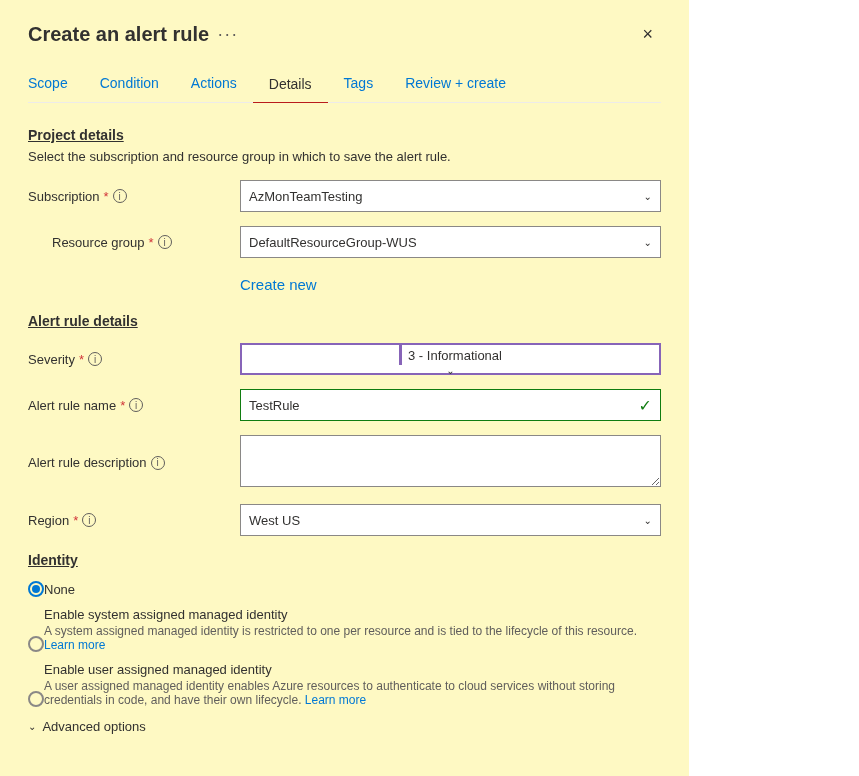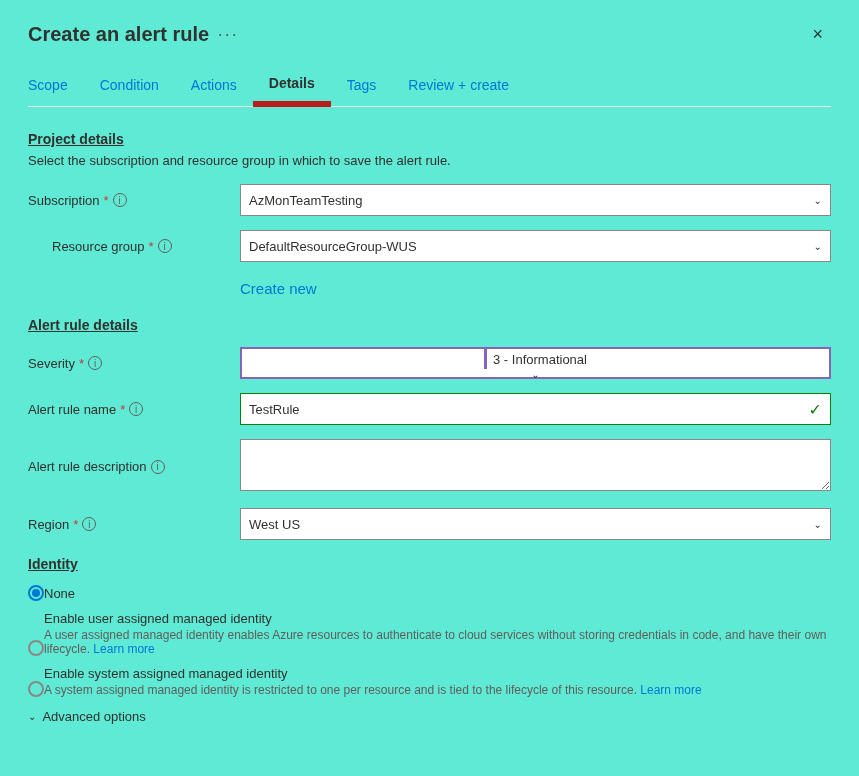--- a/index.html
+++ b/index.html
@@ -3,23 +3,23 @@
   <meta charset="utf-8">
   <style>
     * { box-sizing: border-box; margin: 0; padding: 0; }
     body {
       font-family: 'Segoe UI', Arial, sans-serif;
       font-size: 13px;
       background: #fff;
       color: #323130;
     }
     .dialog {
-      width: 859px;
+      width: 689px;
       min-height: 776px;
-      background: #5eead4;
+      background: #fef9c3;
       position: relative;
       padding: 20px 28px 28px 28px;
     }
     .dialog-header {
       display: flex;
       align-items: center;
       justify-content: space-between;
       margin-bottom: 16px;
     }
     .dialog-title {
@@ -52,22 +52,22 @@
       padding: 10px 16px;
       font-size: 14px;
       color: #0078d4;
       cursor: pointer;
       border-bottom: 2px solid transparent;
       margin-bottom: -1px;
       white-space: nowrap;
     }
     .tab-item.active {
       color: #323130;
-      border-bottom: 6px solid #b91c1c;
-      font-weight: 700;
+      border-bottom: 1px solid #b91c1c;
+      font-weight: 400;
     }
     .tab-item:first-child {
       padding-left: 0;
     }
     .section-title {
       font-size: 14px;
       font-weight: 700;
       color: #323130;
       margin-bottom: 6px;
       text-decoration: underline;
@@ -371,38 +371,38 @@
       <div class="radio-row">
         <div class="radio-btn checked"></div>
         <div>
           <div class="radio-label">None</div>
         </div>
       </div>
 
       <div class="radio-row">
         <div class="radio-btn"></div>
         <div>
+          <div class="radio-label">Enable system assigned managed identity</div>
+          <div class="radio-sublabel">
+            <span>A system assigned managed identity is restricted to one per resource and is tied to the lifecycle of this resource.</span>
+            <a class="learn-more">Learn more</a>
+          </div>
+        </div>
+      </div>
+
+      <div class="radio-row">
+        <div class="radio-btn"></div>
+        <div>
           <div class="radio-label">Enable user assigned managed identity</div>
           <div class="radio-sublabel">
             <span>A user assigned managed identity enables Azure resources to authenticate to cloud services without storing credentials in code, and have their own lifecycle.</span>
             <a class="learn-more">Learn more</a>
           </div>
         </div>
       </div>
-
-      <div class="radio-row">
-        <div class="radio-btn"></div>
-        <div>
-          <div class="radio-label">Enable system assigned managed identity</div>
-          <div class="radio-sublabel">
-            <span>A system assigned managed identity is restricted to one per resource and is tied to the lifecycle of this resource.</span>
-            <a class="learn-more">Learn more</a>
-          </div>
-        </div>
-      </div>
     </div>
   </div>
 
   <div class="advanced-options">
     <span class="chevron-right">⌄</span>
     <span>Advanced options</span>
   </div>
 </div>
 
 </body></html>

